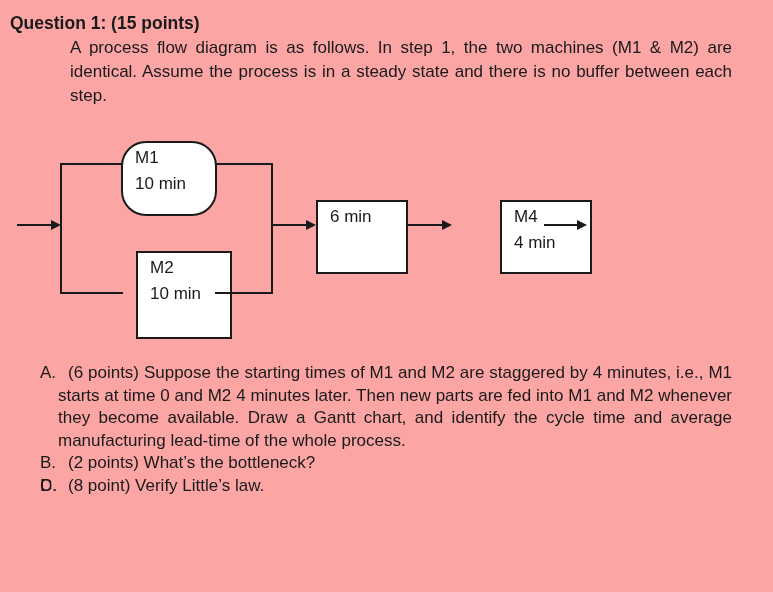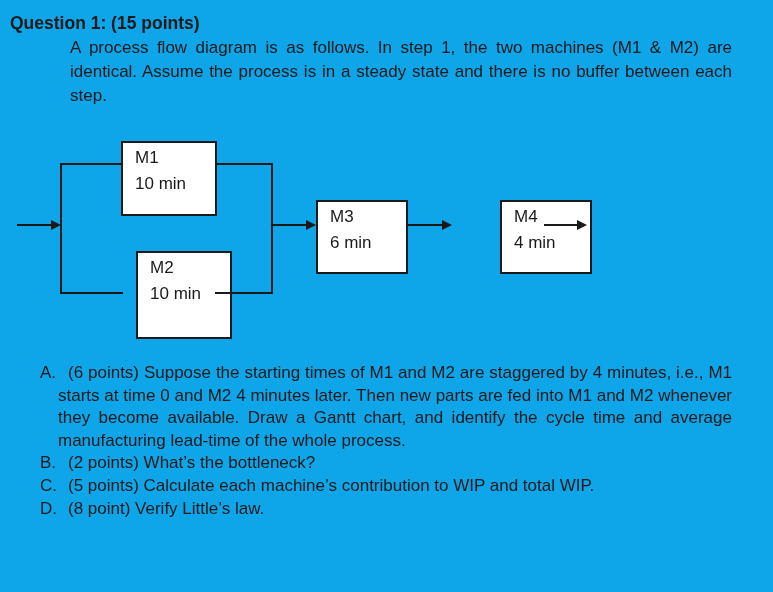--- a/index.html
+++ b/index.html
@@ -4,21 +4,21 @@
 <style>
   html, body {
     margin: 0;
     padding: 0;
     background: #ffffff;
   }
   .page {
     position: relative;
     width: 773px;
     height: 592px;
-    background: #0ea5e9;
+    background: #fca5a5;
     color: #1a1a1a;
     font-family: "Liberation Sans", sans-serif;
     overflow: hidden;
   }
   .title {
     position: absolute;
     left: 10px;
     top: 13px;
     font-size: 17.5px;
     font-weight: bold;
@@ -43,21 +43,21 @@
   .mbox {
     position: absolute;
     box-sizing: border-box;
     border: 2px solid #1a1a1a;
     background: #ffffff;
     font-size: 17px;
     line-height: 26px;
     padding: 2px 0 0 12px;
   }
   .mbox .bline { display: block; white-space: nowrap; }
-  #box-m1 { left: 121px; top: 141px; width: 96px; height: 75px; }
+  #box-m1 { left: 121px; top: 141px; width: 96px; height: 75px; border-radius: 25px; }
   #box-m2 { left: 136px; top: 251px; width: 96px; height: 88px; }
   #box-m3 { left: 316px; top: 200px; width: 92px; height: 74px; }
   #box-m4 { left: 452px; top: 200px; width: 92px; height: 74px; margin-left: 48px; }
   .h-line { position: absolute; height: 2px; background: #1a1a1a; }
   .v-line { position: absolute; width: 2px; background: #1a1a1a; }
   .arrow-head {
     position: absolute;
     width: 0; height: 0;
     border-top: 5px solid transparent;
     border-bottom: 5px solid transparent;
@@ -104,21 +104,20 @@
 
     <div class="mbox" id="box-m1">
       <span class="bline">M1</span>
       <span class="bline">10 min</span>
     </div>
     <div class="mbox" id="box-m2">
       <span class="bline">M2</span>
       <span class="bline">10 min</span>
     </div>
     <div class="mbox" id="box-m3">
-      <span class="bline">M3</span>
       <span class="bline">6 min</span>
     </div>
     <div class="mbox" id="box-m4">
       <span class="bline">M4</span>
       <span class="bline">4 min</span>
     </div>
 
     <div class="h-line" style="left:215px; top:163px; width:58px;"></div>
     <div class="h-line" style="left:215px; top:292px; width:58px;"></div>
     <div class="v-line" style="left:271px; top:163px; height:131px;"></div>
@@ -135,20 +134,20 @@
   </div>
 
   <div class="qlist">
     <div class="qitem">
       <span class="marker">A.</span><span>(6 points) Suppose the starting times of M1 and M2 are staggered by 4 minutes, i.e., M1 starts at time 0 and M2 4 minutes later. Then new parts are fed into M1 and M2 whenever they become available. Draw a Gantt chart, and identify the cycle time and average manufacturing lead-time of the whole process.</span>
     </div>
     <div class="qitem">
       <span class="marker">B.</span><span>(2 points) What’s the bottleneck?</span>
     </div>
     <div class="qitem">
-      <span class="marker">C.</span><span>(5 points) Calculate each machine’s contribution to WIP and total WIP.</span>
+      <span class="marker">C.</span>
     </div>
     <div class="qitem">
       <span class="marker">D.</span><span>(8 point) Verify Little’s law.</span>
     </div>
   </div>
 
 </div>
 
 </body></html>

